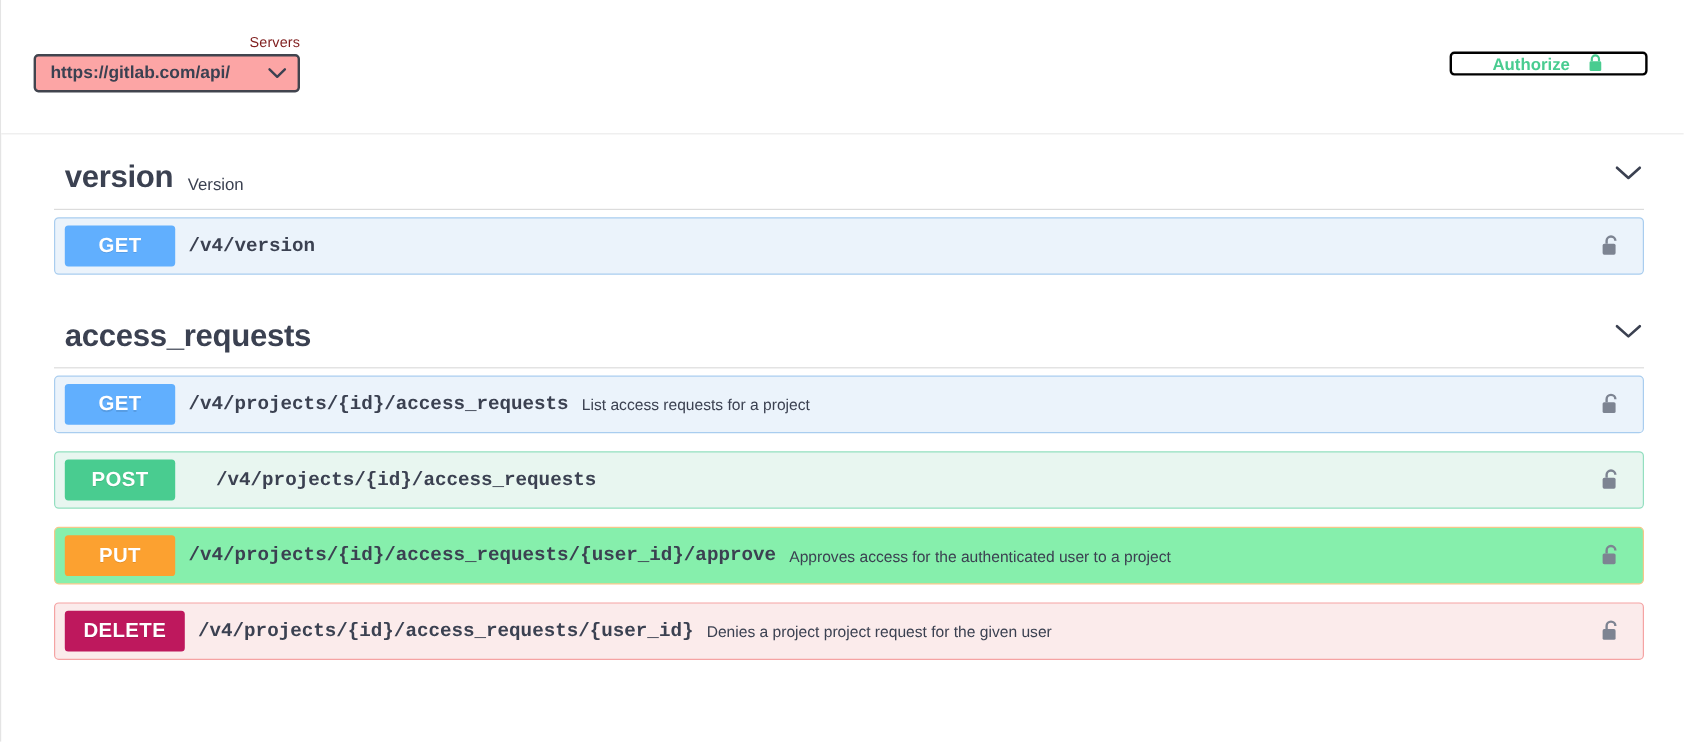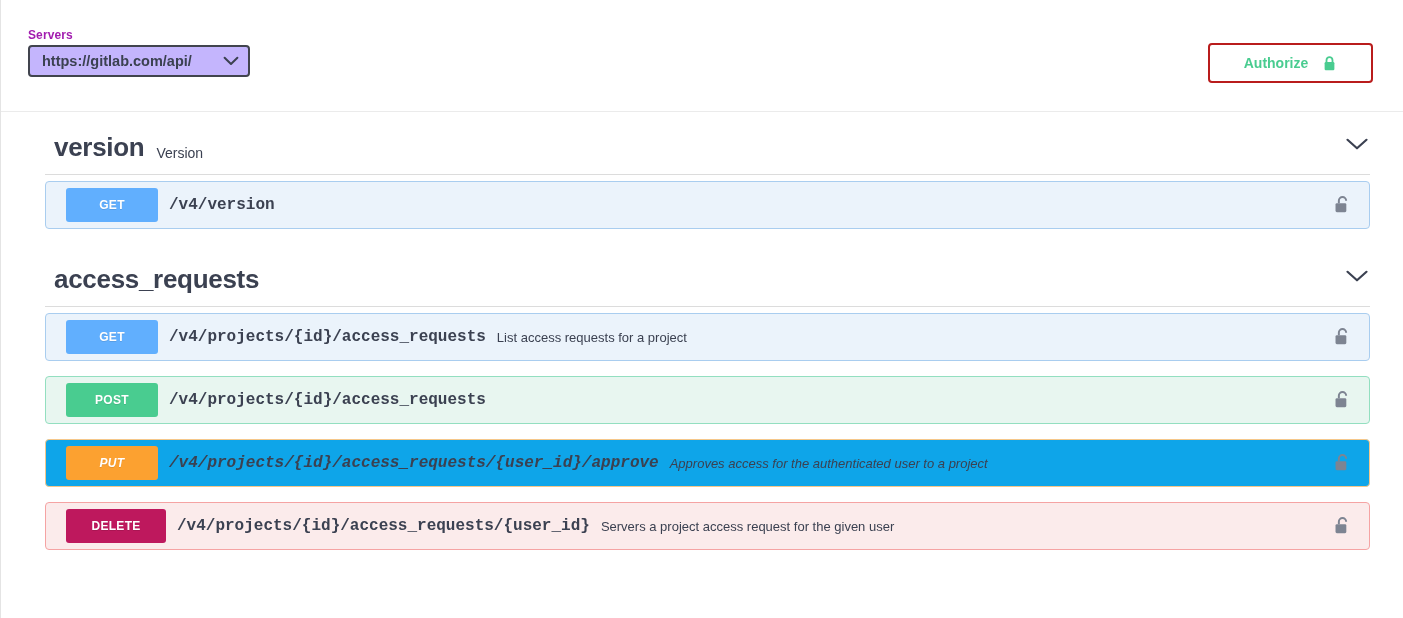--- a/index.html
+++ b/index.html
@@ -37,37 +37,38 @@
 
   .servers-block {
     position: absolute;
     left: 27px;
     top: 28px;
   }
 
   .servers-label {
     display: block;
     font-size: 12px;
-    font-weight: bold;
-    color: #a21caf;
+    font-weight: normal;
+    color: #7f1d1d;
     letter-spacing: 0.1px;
     margin-bottom: 3px;
+    text-align: right;
   }
 
   .servers-select {
     display: inline-flex;
     align-items: center;
     justify-content: space-between;
     box-sizing: border-box;
     min-width: 222px;
     height: 32px;
     padding: 0 9px 0 12px;
     border: 2px solid #41444e;
     border-radius: 4px;
-    background: #c4b5fd;
+    background: #fca5a5;
     font-family: "Liberation Sans", sans-serif;
     font-size: 14.5px;
     font-weight: bold;
     color: #3b4151;
     cursor: pointer;
   }
 
   .servers-select .caret {
     margin-left: 16px;
     display: inline-flex;
@@ -75,27 +76,27 @@
   }
 
   .authorize-wrap {
     position: absolute;
     right: 30px;
     top: 43px;
   }
 
   .authorize-btn {
     display: inline-flex;
-    align-items: center;
+    align-items: flex-end;
     justify-content: center;
     box-sizing: border-box;
-    height: 40px;
+    height: 20px;
     min-width: 165px;
     padding: 0 18px;
-    border: 2px solid #b91c1c;
+    border: 2px solid #000000;
     border-radius: 4px;
     background: transparent;
     font-family: "Liberation Sans", sans-serif;
     font-size: 14px;
     font-weight: bold;
     color: #49cc90;
     cursor: pointer;
   }
   .authorize-btn .lbl { margin-right: 14px; }
   .authorize-btn .lock-ico { display: inline-flex; align-items: center; }
@@ -171,24 +172,24 @@
   }
 
   .op-row .method {
     display: inline-flex;
     align-items: center;
     justify-content: center;
     box-sizing: border-box;
     width: 92px;
     min-width: 92px;
     height: 34px;
-    margin-left: 20px;
+    margin-left: 8px;
     border-radius: 3px;
     font-family: "Liberation Sans", sans-serif;
-    font-size: 12px;
+    font-size: 17px;
     font-weight: bold;
     color: #ffffff;
     text-shadow: 0 1px 0 rgba(0,0,0,0.10);
     letter-spacing: 0.3px;
   }
 
   .op-row .path {
     margin-left: 11px;
     font-family: "Liberation Mono", monospace;
     font-size: 16px;
@@ -215,24 +216,24 @@
     align-items: center;
     justify-content: center;
     width: 22px;
     height: 22px;
   }
 
   
   .op-get    { background: #ebf3fb; border-color: #a9cdef; }
   .op-get    .method { background: #61affe; }
 
-  .op-post   { background: #e8f6f0; border-color: #93dfc0; }
+  .op-post   { background: #e8f6f0; border-color: #93dfc0; gap: 23px; }
   .op-post   .method { background: #49cc90; }
 
-  .op-put    { background: #0ea5e9; border-color: #f5c78a; font-style: italic; }
+  .op-put    { background: #86efac; border-color: #f5c78a; }
   .op-put    .method { background: #fca130; }
 
   .op-delete { background: #fbebeb; border-color: #f5a3a3; }
   .op-delete .method { background: #be185d; width: 100px; min-width: 100px; }
 </style>
 </head>
 <body>
 
 <div id="app">
 
@@ -336,21 +337,21 @@
             <svg width="18" height="20" viewBox="0 0 20 22" aria-hidden="true">
               <path d="M6.5 9 V6.2 A4 4 0 0 1 14.6 6.2" fill="none" stroke="#7d8492" stroke-width="2.2"></path>
               <rect x="2.8" y="9" width="12" height="10" rx="1.5" fill="#7d8492"></rect>
             </svg>
           </span>
         </div>
 
         <div class="op-row op-delete">
           <span class="method">DELETE</span>
           <span class="path">/v4/projects/{id}/access_requests/{user_id}</span>
-          <span class="summary">Servers a project access request for the given user</span>
+          <span class="summary">Denies a project project request for the given user</span>
           <span class="op-lock">
             <svg width="18" height="20" viewBox="0 0 20 22" aria-hidden="true">
               <path d="M6.5 9 V6.2 A4 4 0 0 1 14.6 6.2" fill="none" stroke="#7d8492" stroke-width="2.2"></path>
               <rect x="2.8" y="9" width="12" height="10" rx="1.5" fill="#7d8492"></rect>
             </svg>
           </span>
         </div>
 
       </div>
     </div>

